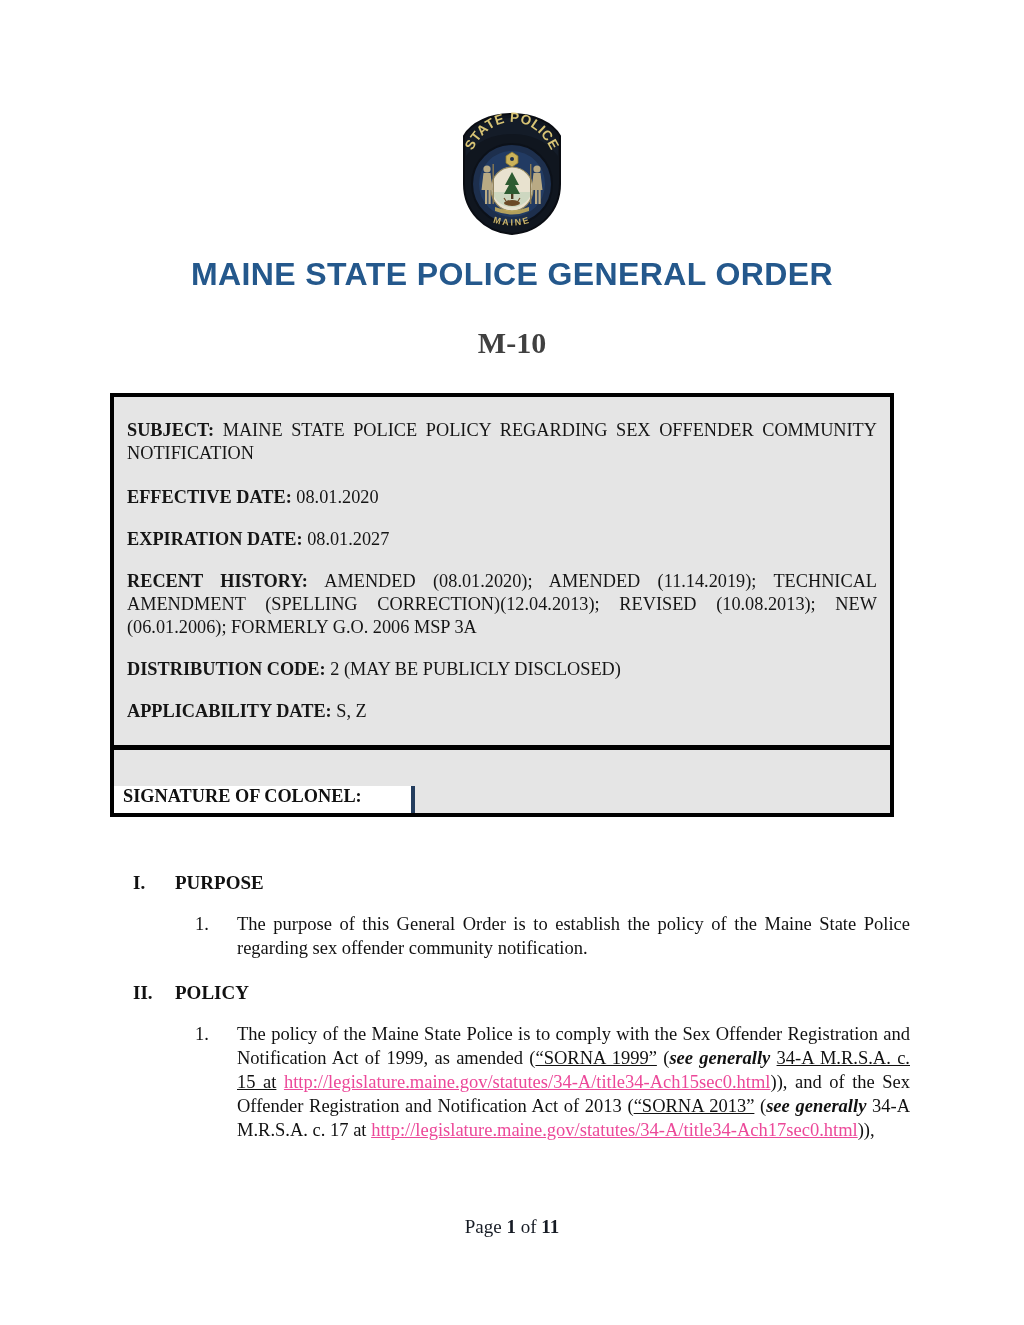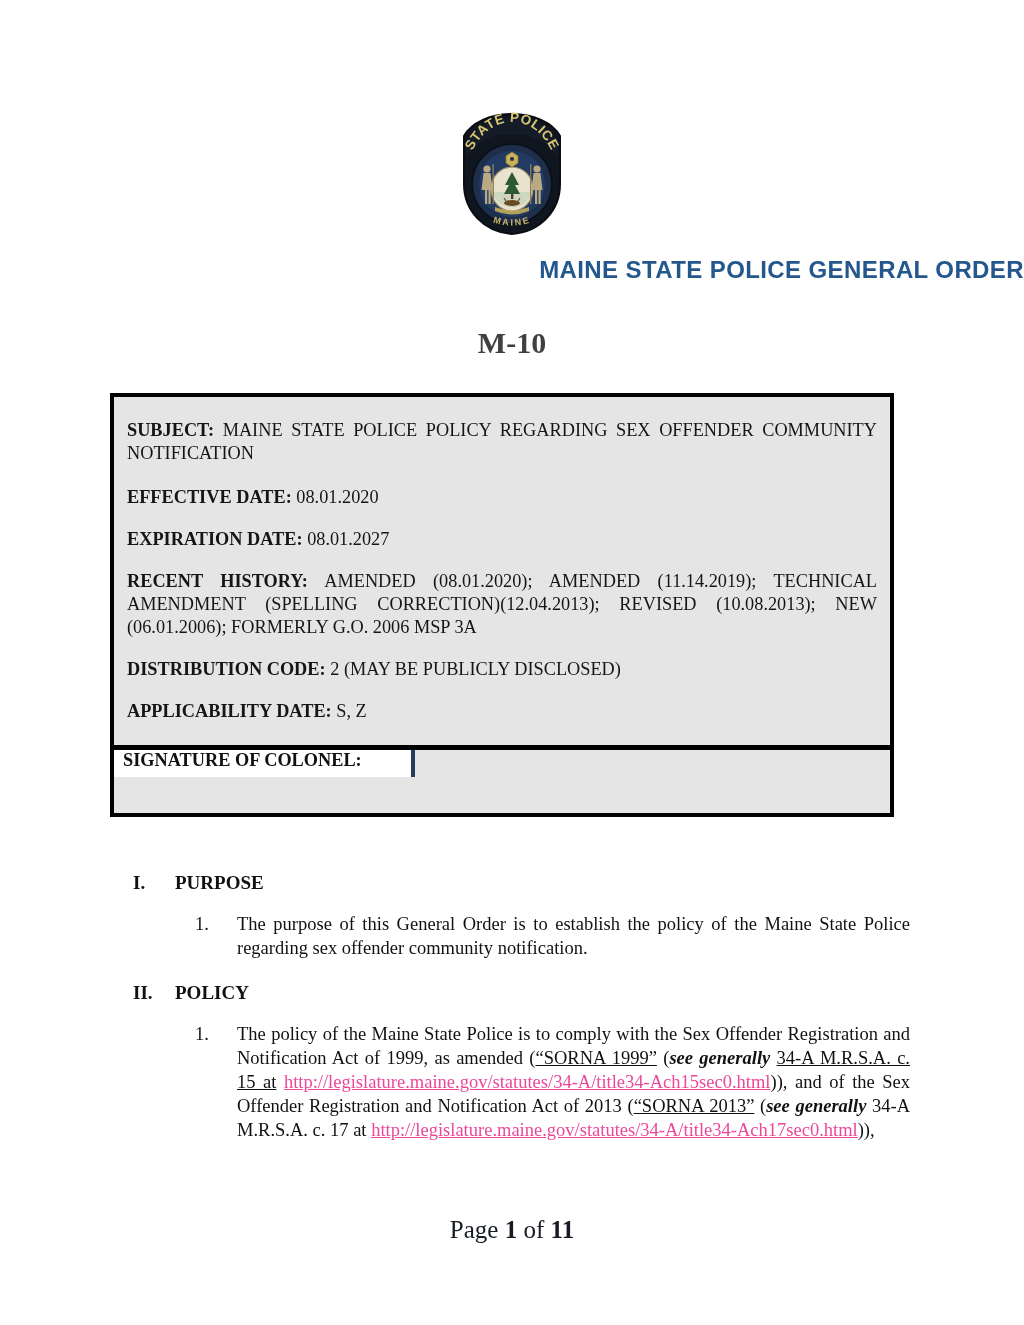--- a/index.html
+++ b/index.html
@@ -33,24 +33,24 @@
     justify-content: center;
   }
   .badge-svg { display: block; }
 
   
   .doc-title {
     position: absolute;
     top: 256px;
     left: 0;
     width: 1024px;
-    text-align: right;
+    text-align: center;
     font-family: "Liberation Sans", "DejaVu Sans", sans-serif;
     font-weight: 700;
-    font-size: 24px;
+    font-size: 32px;
     letter-spacing: 0.4px;
     color: #24588c;
   }
   .doc-number {
     position: absolute;
     top: 326px;
     left: 0;
     width: 1024px;
     text-align: center;
     font-family: "Liberation Serif", "DejaVu Serif", serif;
@@ -87,21 +87,21 @@
 
   .box-divider {
     height: 5px;
     background: #000000;
     width: 100%;
   }
 
   .sig-row {
     display: flex;
     height: 63px;
-    align-items: flex-start;
+    align-items: flex-end;
   }
   .sig-label-cell {
     width: 301px;
     box-sizing: border-box;
     background: #ffffff;
     display: flex;
     align-items: flex-end;
     padding: 0 0 6px 9px;
     border-right: 4px solid #243d5e;
   }
@@ -172,21 +172,21 @@
     word-break: break-all;
   }
 
   
   .footer {
     position: absolute;
     left: 0;
     top: 1216px;
     width: 1024px;
     text-align: center;
-    font-size: 25px;
+    font-size: 19px;
     color: #161b24;
   }
   .footer b { font-weight: 700; }
 </style>
 </head>
 <body>
 
 <div class="page">
 
   <div class="badge-wrap">

